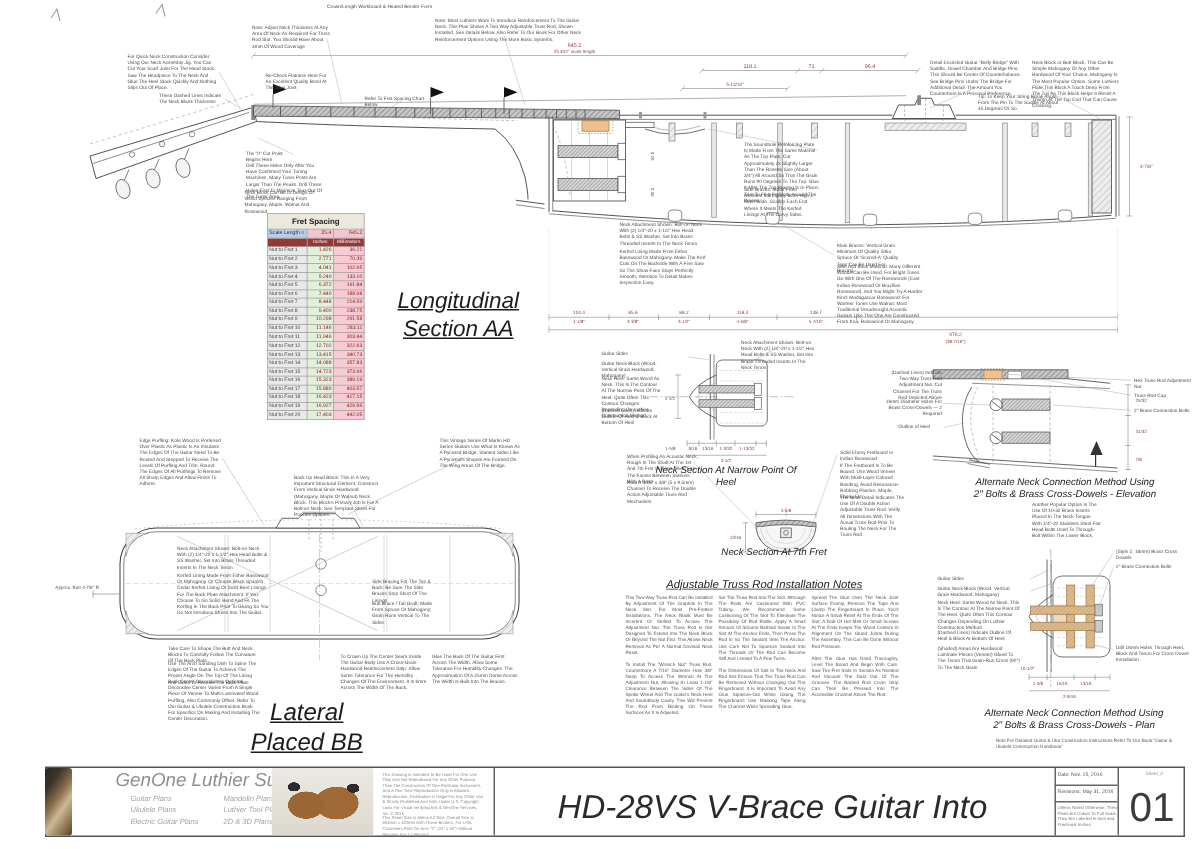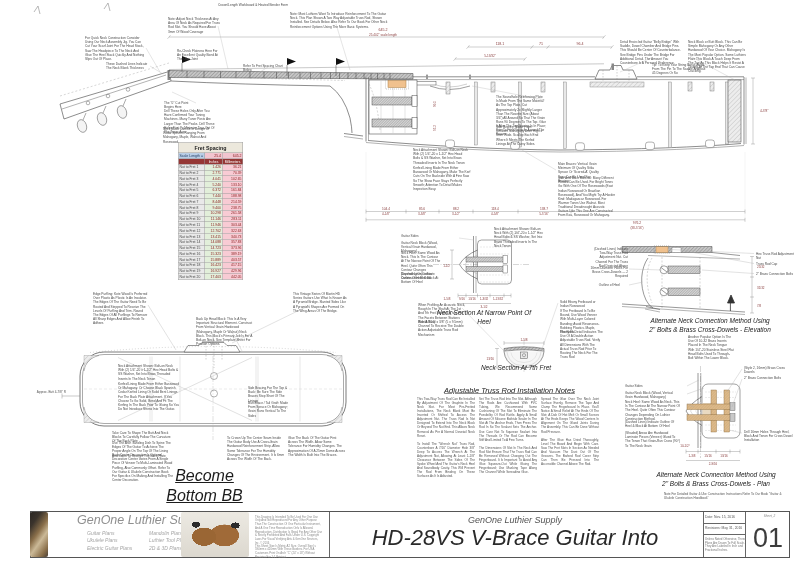--- a/index.html
+++ b/index.html
@@ -477,22 +477,25 @@
         <line x1="556" y1="170" x2="522" y2="150"></line>
     <line x1="651" y1="58" x2="620" y2="72"></line>
         <line x1="690" y1="56" x2="735" y2="80"></line>
     <line x1="518" y1="232" x2="496" y2="244"></line>
         <line x1="459" y1="238" x2="474" y2="240"></line>
     <line x1="462" y1="308" x2="505" y2="352"></line>
         <line x1="558" y1="303" x2="542" y2="349"></line>
   </g>
 </svg>
 
+<div class="biglabel" style="left:248px;top:192px;width:115px;font-size:15px;">
+  <span>Longitudinal</span><br><span>Section AA</span>
+</div>
 <div class="biglabel" style="left:152px;top:466px;width:105px;font-size:16px;">
-  <span>Become</span><br><span>Bottom BB</span>
+  <span>Lateral</span><br><span>Placed BB</span>
 </div>
 <div class="midlabel" style="left:434px;top:309px;width:200px;">Neck Section At Narrow Point Of Heel</div>
 <div class="midlabel" style="left:466px;top:364px;width:200px;">Neck Section At 7th Fret</div>
 <div class="midlabel u" style="left:417px;top:385px;width:370px;font-size:15px;">Adjustable Truss Rod Installation Notes</div>
 <div class="midlabel" style="left:610px;top:317px;width:400px;">
   <span>Alternate Neck Connection Method Using</span><br><span>2" Bolts &amp; Brass Cross-Dowels - Elevation</span>
 </div>
 <div class="midlabel" style="left:616px;top:471px;width:400px;">
   <span>Alternate Neck Connection Method Using</span><br><span>2" Bolts &amp; Brass Cross-Dowels - Plan</span>
 </div>
@@ -731,21 +734,20 @@
   <div class="photo" style="left:150px;top:0px;width:68px;height:45px;background:
       radial-gradient(ellipse 7px 5px at 22% 28%,#2b2b2b 0 60%,transparent 61%),
       radial-gradient(ellipse 7px 5px at 80% 30%,#2b2b2b 0 60%,transparent 61%),
       radial-gradient(ellipse 20px 15px at 34% 55%,#9a6634 0 60%,transparent 61%),
       radial-gradient(ellipse 24px 18px at 64% 52%,#a06a38 0 60%,transparent 61%),
       linear-gradient(#ece9e2,#dcd8cf);"></div>
   <div class="fine" style="left:224px;top:3px;">This Drawing Is Intended To Be Used For One Use Only And Not Reproduced For Any Other Purpose Than The Construction Of One Particular Instrument, And A One Time Reproduction Only Is Allowed.</div>
   <div class="fine" style="left:224px;top:18px;">Reproduction, Distribution Is Illegal For Any Other Use &amp; Strictly Prohibited And Falls Under U.S. Copyright Laws For Visual Verifying Arts &amp; GenOne Services, Inc. © 2016</div>
   <div class="fine" style="left:224px;top:32px;">This Sheet Size Is Metric A2 Size. Overall Size Is 594mm x 420mm With These Borders. For USA Customers Print On Arch "C" (24" x 18") Without Resizing For 1:1 Printout.</div>
 
-  <div class="company">GenOne Luthier Supply</div>
   <div class="ptitle">HD-28VS V-Brace Guitar Into</div>
 
   <div class="daterow" style="top:3px;">Date: Nov. 15, 2016</div>
   <div class="daterow" style="top:14px;">Revisions: May 31, 2016</div>
   <div class="scalenote">Unless Noted Otherwise, These Plans Are Drawn To Full Scale. They Are Labeled In Inch and Fractional Inches.</div>
   <div class="filelbl">Sheet_2</div>
   <div class="sheetno">01</div>
 </div>
 
 </div>

